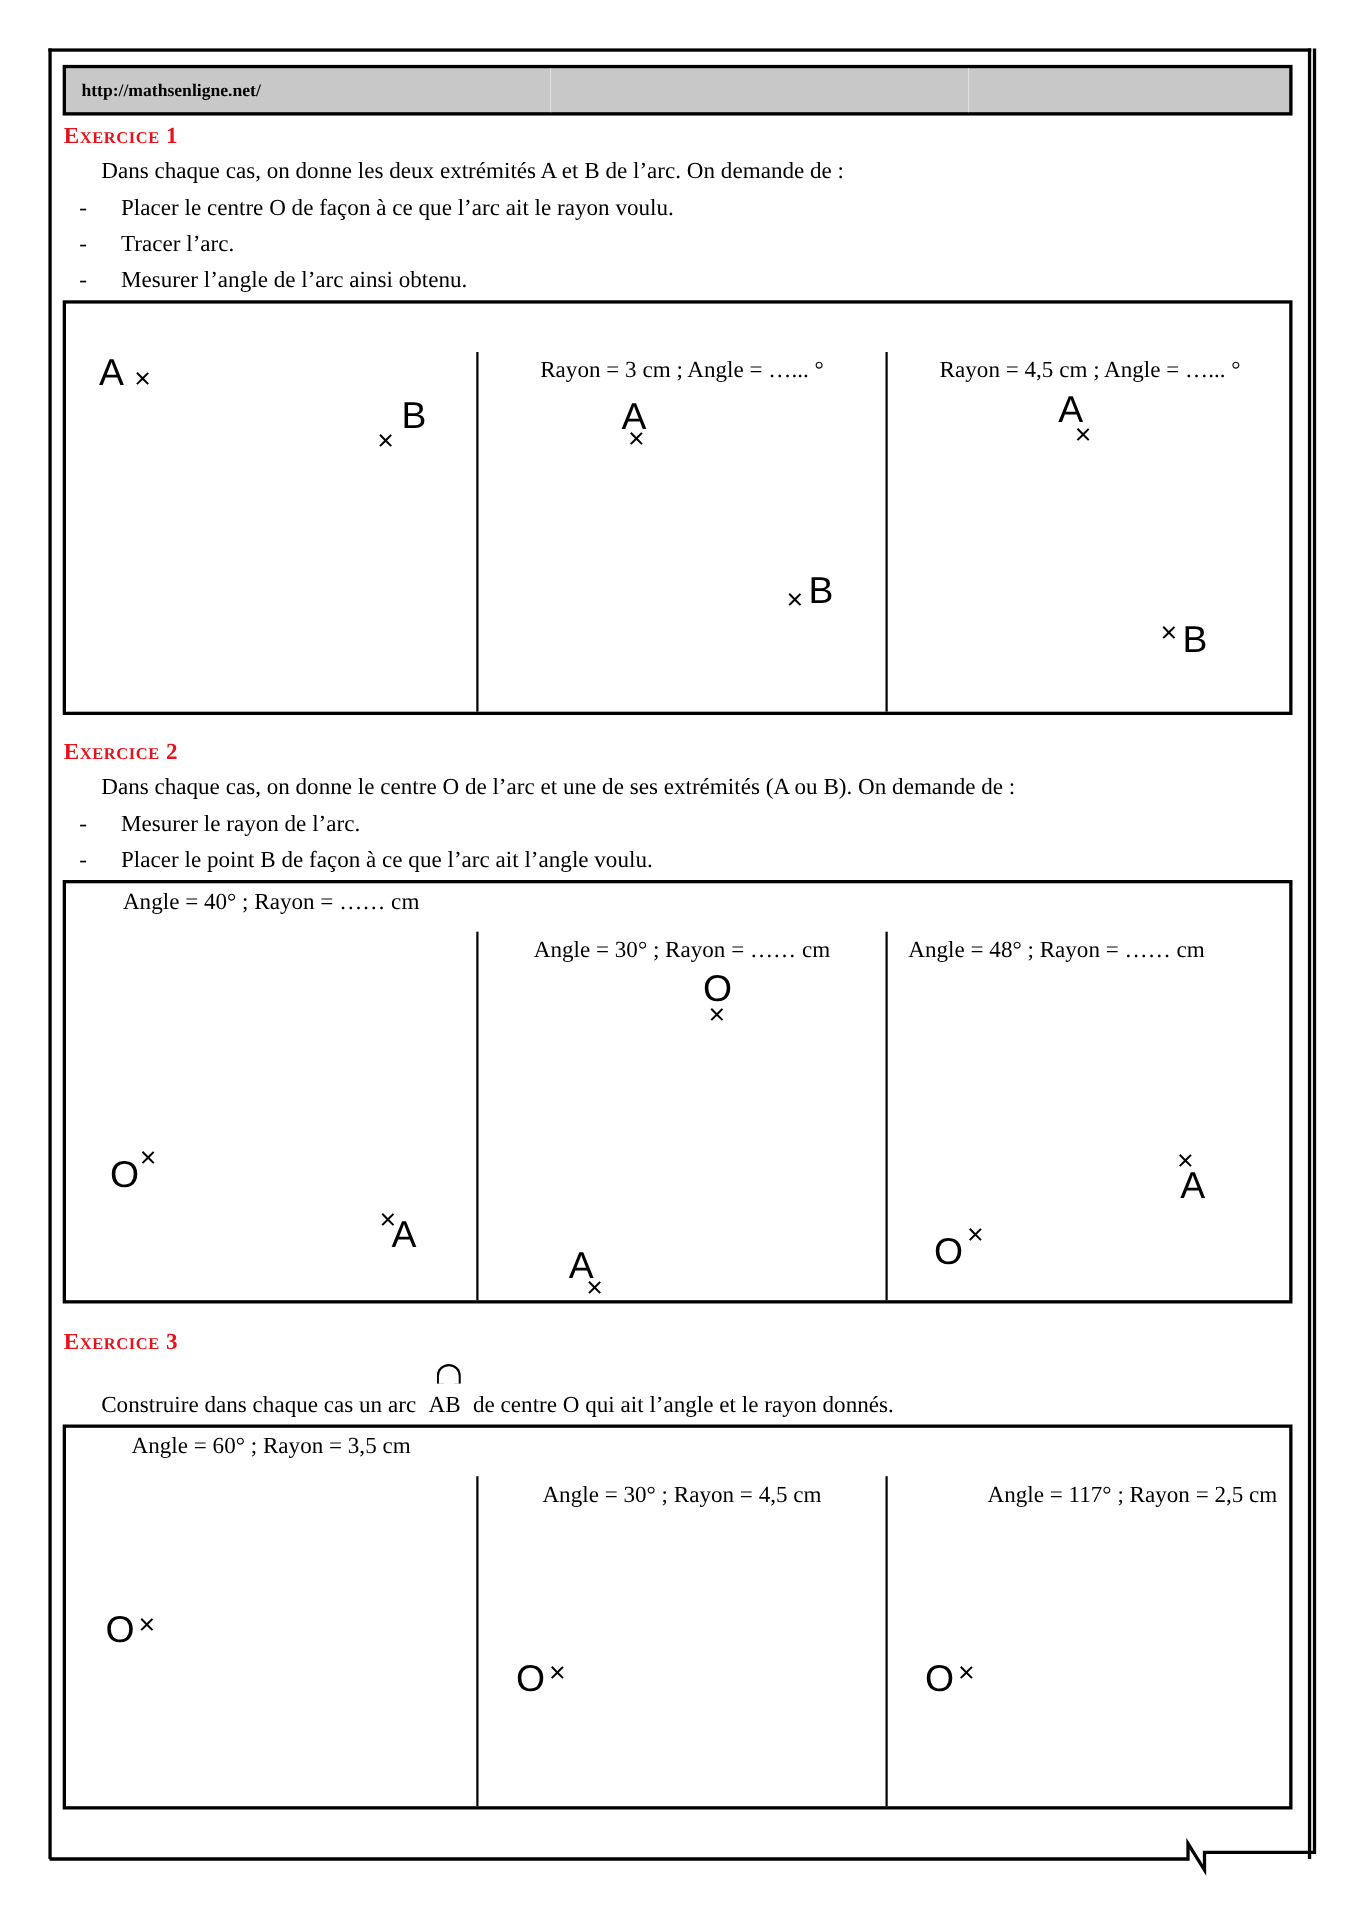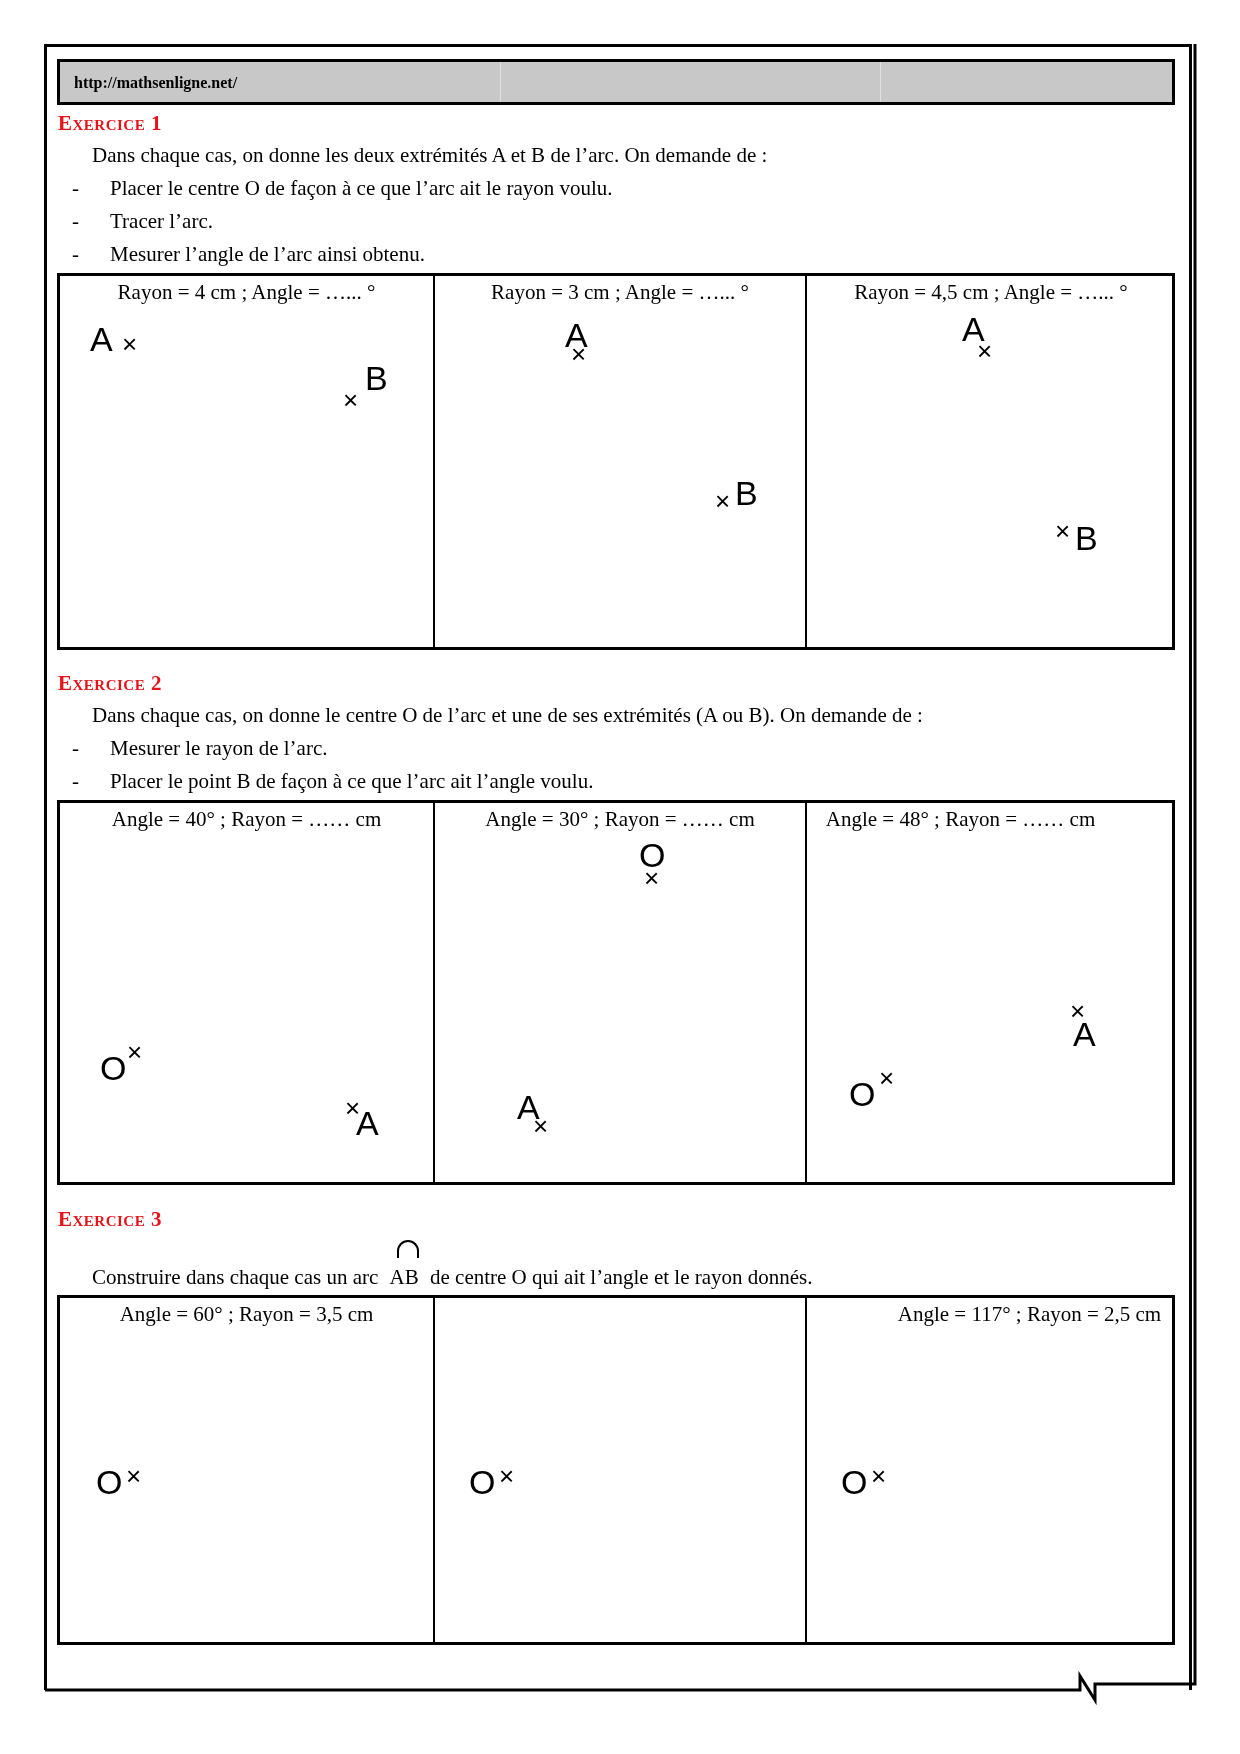--- a/index.html
+++ b/index.html
@@ -14,21 +14,21 @@
   .header .title { position:absolute; left:0; right:0; top:9px; text-align:center;
                    font-size:19px; font-weight:bold; font-variant:small-caps; }
   .header .sep { position:absolute; top:0; bottom:0; width:1px; background:#e0e0e0; }
   .ex-title { position:absolute; left:58px; font-size:21px; font-weight:bold; color:#e8121a;
               font-variant:small-caps; letter-spacing:0.5px; }
   .para { position:absolute; left:48px; font-size:21px;margin-left:44px; }
   .bullet { position:absolute; left:72px; font-size:21px; }
   .bullet .dash { display:inline-block; width:38px; }
   .grid { position:absolute; left:57px; width:1118px; border:3px solid #000; box-sizing:border-box; }
   .cell { position:absolute; top:0; bottom:0; box-sizing:border-box; }
-  .cell + .cell { border-left:2px solid #000; }
+  .cell + .cell { border-left:2px solid #000;margin-top:44px; }
   .cell .label { position:absolute; left:0; right:0; top:4px; text-align:center; font-size:21px; }
   .pt { position:absolute; font-family:"Liberation Sans", "DejaVu Sans", sans-serif; line-height:1; }
   .pt.letter { font-size:34px; }
   .pt.cross { font-size:26px; }
   .arc-sym { position:absolute; width:22px; height:18px; border:2px solid #000; border-bottom:none;
              border-radius:12px 12px 0 0; box-sizing:border-box; }
 </style>
 </head>
 <body>
 
@@ -44,21 +44,20 @@
 </div>
 
 <div class="ex-title" style="top:111px">Exercice 1</div>
 <div class="para" style="top:143px">Dans chaque cas, on donne les deux extrémités A et B de l’arc. On demande de :</div>
 <div class="bullet" style="top:176px"><span class="dash">-</span><span>Placer le centre O de façon à ce que l’arc ait le rayon voulu.</span></div>
 <div class="bullet" style="top:209px"><span class="dash">-</span><span>Tracer l’arc.</span></div>
 <div class="bullet" style="top:242px"><span class="dash">-</span><span>Mesurer l’angle de l’arc ainsi obtenu.</span></div>
 
 <div class="grid" style="top:273px;height:377px">
   <div class="cell" style="left:0;width:373px">
-    <div class="label">Rayon = 4 cm ; Angle = …... °</div>
     <span class="pt letter" style="left:30px;top:46px">A</span>
     <span class="pt cross" style="left:62px;top:55px">×</span>
     <span class="pt cross" style="left:283px;top:111px">×</span>
     <span class="pt letter" style="left:305px;top:85px">B</span>
   </div>
   <div class="cell" style="left:373px;width:372px">
     <div class="label">Rayon = 3 cm ; Angle = …... °</div>
     <span class="pt letter" style="left:130px;top:42px">A</span>
     <span class="pt cross" style="left:136px;top:65px">×</span>
     <span class="pt cross" style="left:280px;top:212px">×</span>
@@ -112,20 +111,21 @@
   <span>de centre O qui ait l’angle et le rayon donnés.</span>
 </div>
 
 <div class="grid" style="top:1295px;height:350px">
   <div class="cell" style="left:0;width:373px">
     <div class="label">Angle = 60° ; Rayon = 3,5 cm</div>
     <span class="pt letter" style="left:36px;top:167px">O</span>
     <span class="pt cross" style="left:66px;top:165px">×</span>
   </div>
   <div class="cell" style="left:373px;width:372px">
+    <div class="label">Angle = 30° ; Rayon = 4,5 cm</div>
     <span class="pt letter" style="left:34px;top:167px">O</span>
     <span class="pt cross" style="left:64px;top:165px">×</span>
   </div>
   <div class="cell" style="left:745px;width:447px">
     <div class="label">Angle = 117° ; Rayon = 2,5 cm</div>
     <span class="pt letter" style="left:34px;top:167px">O</span>
     <span class="pt cross" style="left:64px;top:165px">×</span>
   </div>
 </div>
 

